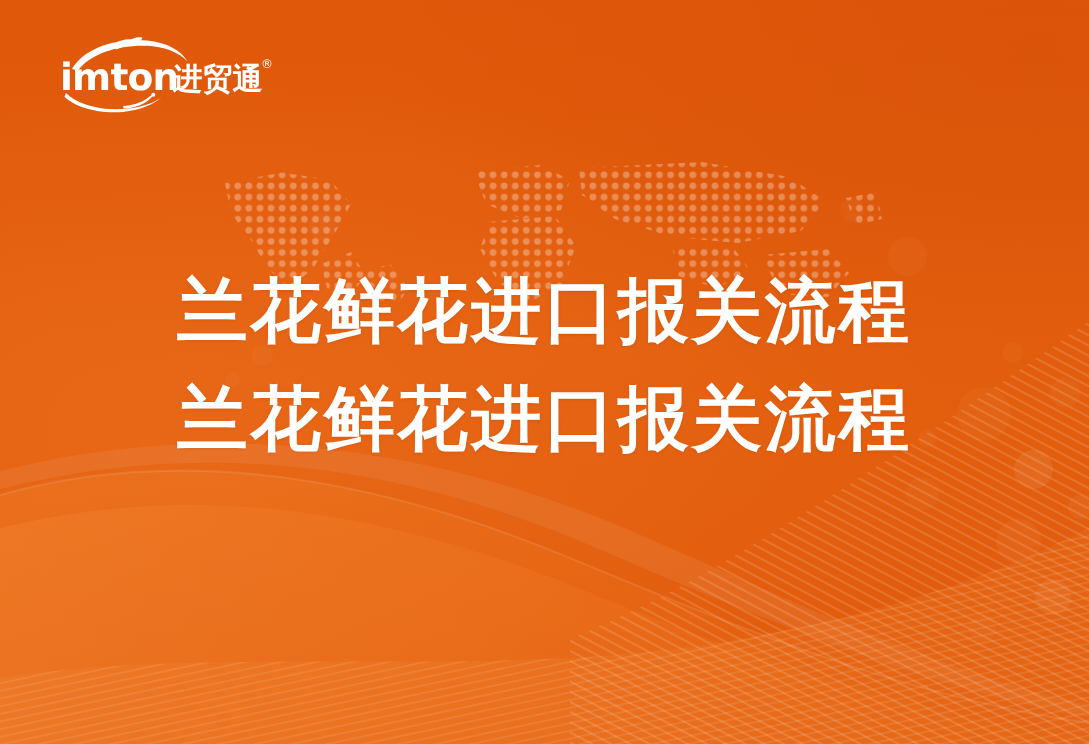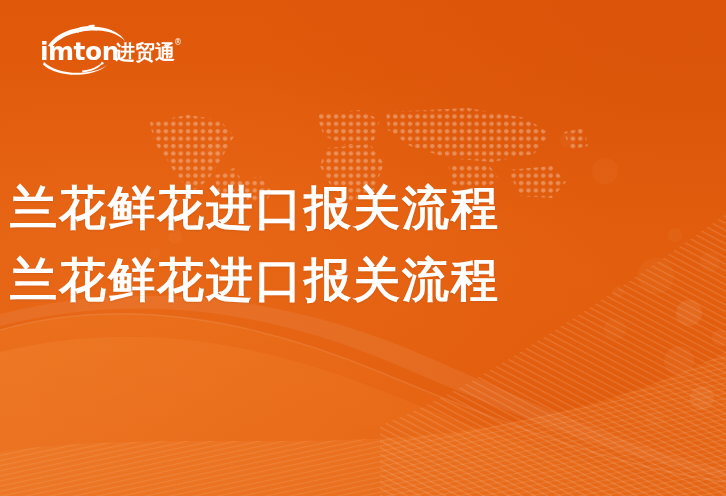--- a/index.html
+++ b/index.html
@@ -54,24 +54,24 @@
     position: absolute;
     left: 22px;
     top: 20px;
     width: 160px;
     height: 58px;
   }
 
   
   .titles {
     position: absolute;
-    left: 10px;
+    left: 0;
     right: 0;
     top: 172px;
-    text-align: left;
+    text-align: center;
     color: #ffffff;
   }
   .title-line {
     font-family: "DejaVu Sans", "Liberation Sans", sans-serif;
     font-weight: bold;
     font-size: 47px;
     line-height: 72px;
     letter-spacing: 2px;
     color: #ffffff;
     white-space: nowrap;

